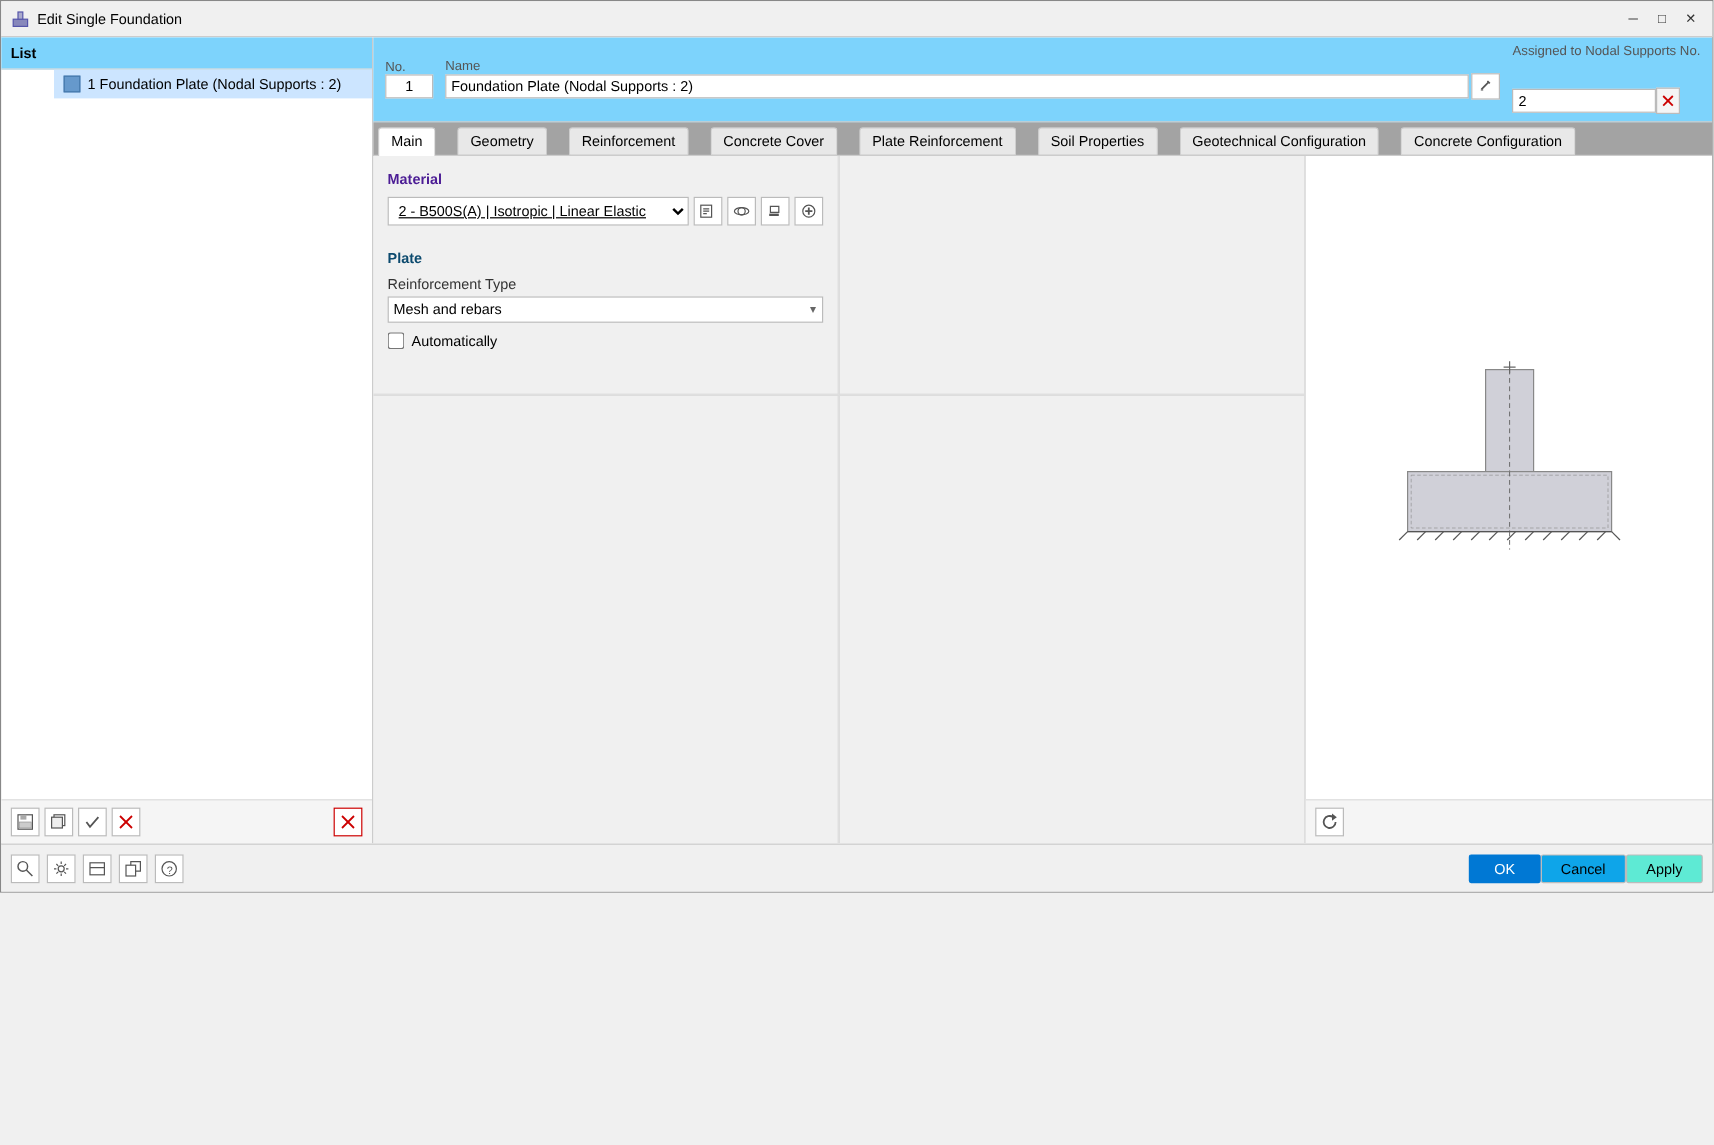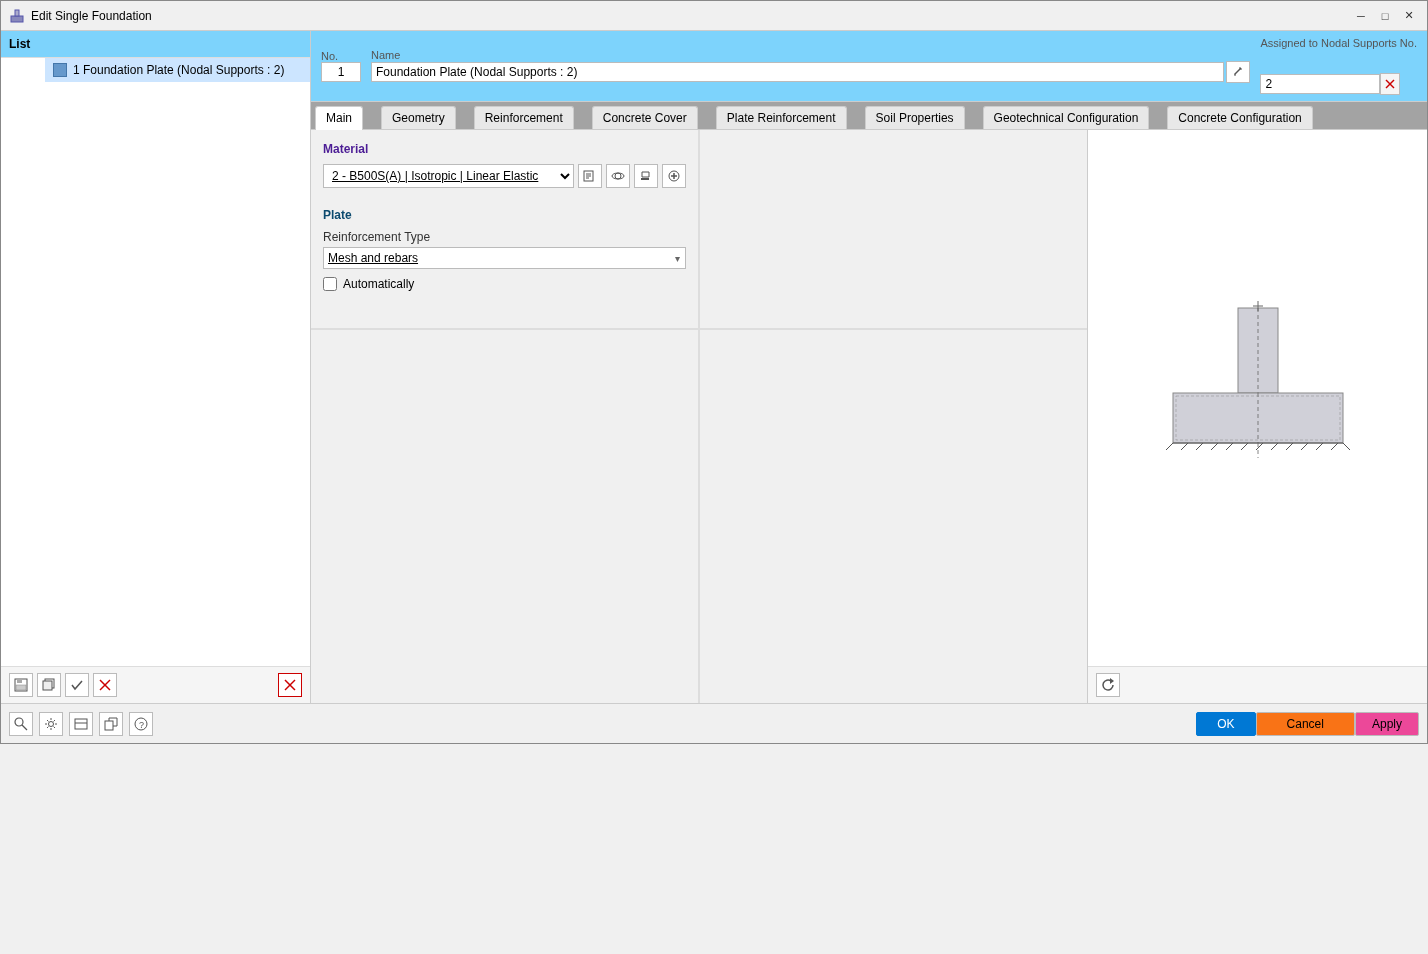--- a/index.html
+++ b/index.html
@@ -151,21 +151,20 @@
     .field-label { font-size: 12px; color: #333; margin-bottom: 3px; }
     .field-select {
       width: 100%;
       padding: 3px 4px;
       border: 1px solid #bbb;
       font-size: 12px;
       background: #fff;
       appearance: none;
       -webkit-appearance: none;
       position: relative;
-      text-decoration: underline;
     }
     .select-wrapper { position: relative; }
     .select-wrapper::after {
       content: '▾';
       position: absolute;
       right: 6px;
       top: 50%;
       transform: translateY(-50%);
       pointer-events: none;
       font-size: 10px;
@@ -201,22 +200,22 @@
       border-top: 1px solid #ddd;
       padding: 6px 8px;
       background: #f5f5f5;
       display: flex;
       justify-content: flex-start;
     }
 
     
     .foundation-svg { width: 260px; height: 200px; }
     .btn-ok { padding: 4px 20px; border: 1px solid #0078d4; background: #0078d4; color: #fff; cursor: pointer; font-size: 12px; border-radius: 2px; }
-    .btn-cancel { padding: 4px 30px; border: 1px solid #bbb; background: #f97316; cursor: pointer; font-size: 12px; border-radius: 2px; }
-    .btn-apply { padding: 4px 16px; border: 1px solid #bbb; background: #ec4899; cursor: pointer; font-size: 12px; border-radius: 2px; }
+    .btn-cancel { padding: 4px 16px; border: 1px solid #bbb; background: #0ea5e9; cursor: pointer; font-size: 12px; border-radius: 2px; }
+    .btn-apply { padding: 4px 16px; border: 1px solid #bbb; background: #5eead4; cursor: pointer; font-size: 12px; border-radius: 2px; }
 
     
     .plate-section { margin-top: 4px; }
     .plate-label { font-weight: bold; color: #0c4a6e; font-size: 12px; margin-bottom: 8px; }
   </style>
 </head>
 <body>
 
 <div class="window">
 

